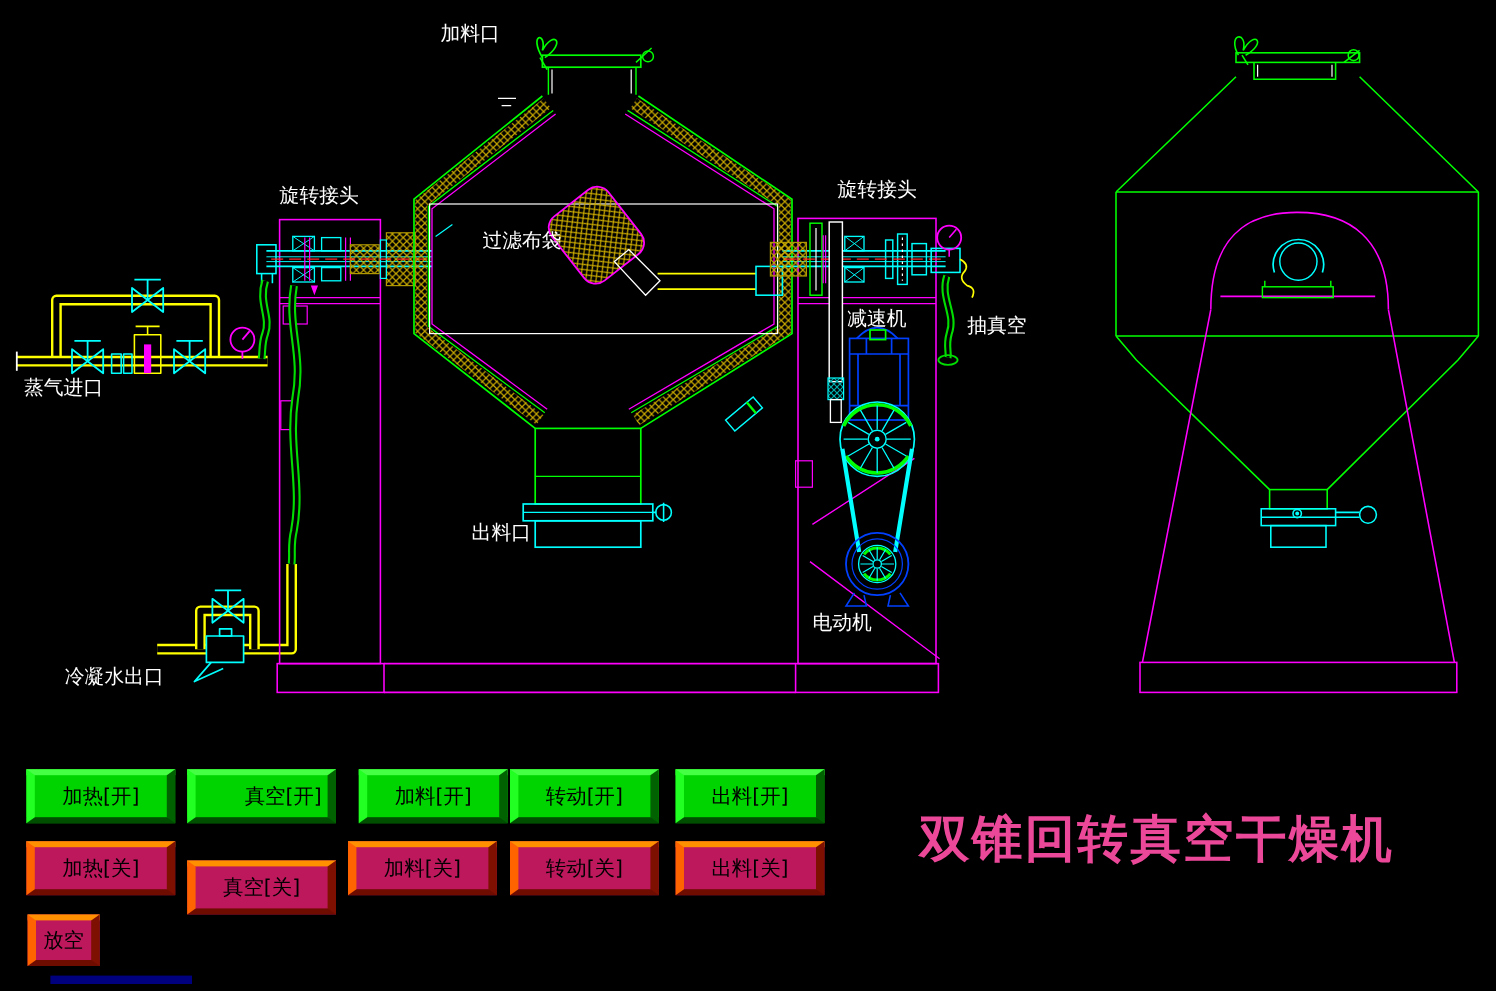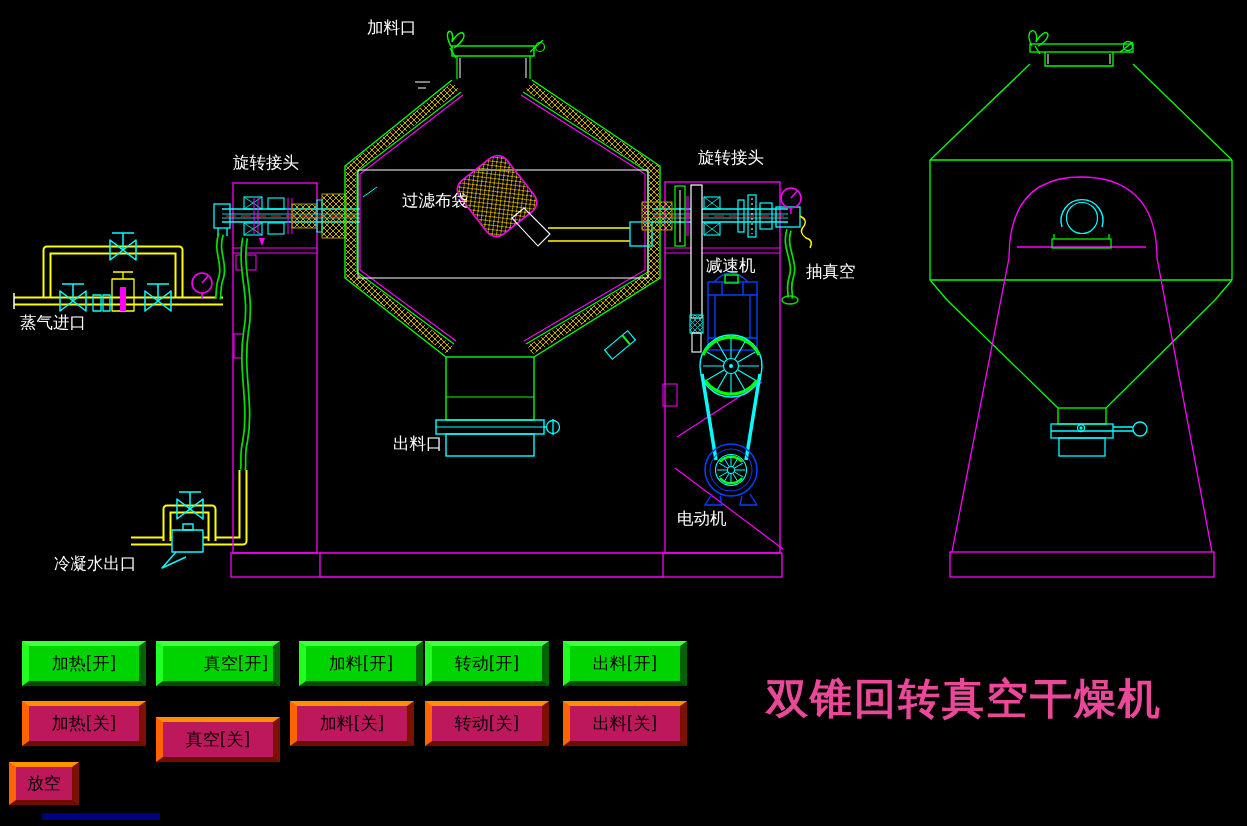--- a/index.html
+++ b/index.html
@@ -293,16 +293,16 @@
   <div class="btn g" style="left:425px;top:641px;">转动[开]</div>
   <div class="btn g" style="left:563px;top:641px;">出料[开]</div>
 </div>
 <div class="row-off">
   <div class="btn r" style="left:22px;top:701px;">加热[关]</div>
   <div class="btn r" style="left:156px;top:701px;margin-top:16px;">真空[关]</div>
   <div class="btn r" style="left:290px;top:701px;">加料[关]</div>
   <div class="btn r" style="left:425px;top:701px;">转动[关]</div>
   <div class="btn r" style="left:563px;top:701px;">出料[关]</div>
 </div>
-<div class="btn r" style="left:9px;top:762px;width:70px;height:43px;">放空</div>
+<div class="btn r" style="left:23px;top:762px;width:60px;height:43px;">放空</div>
 
 <div class="title">双锥回转真空干燥机</div>
 <div class="bottom-strip"></div>
 
 </body></html>

